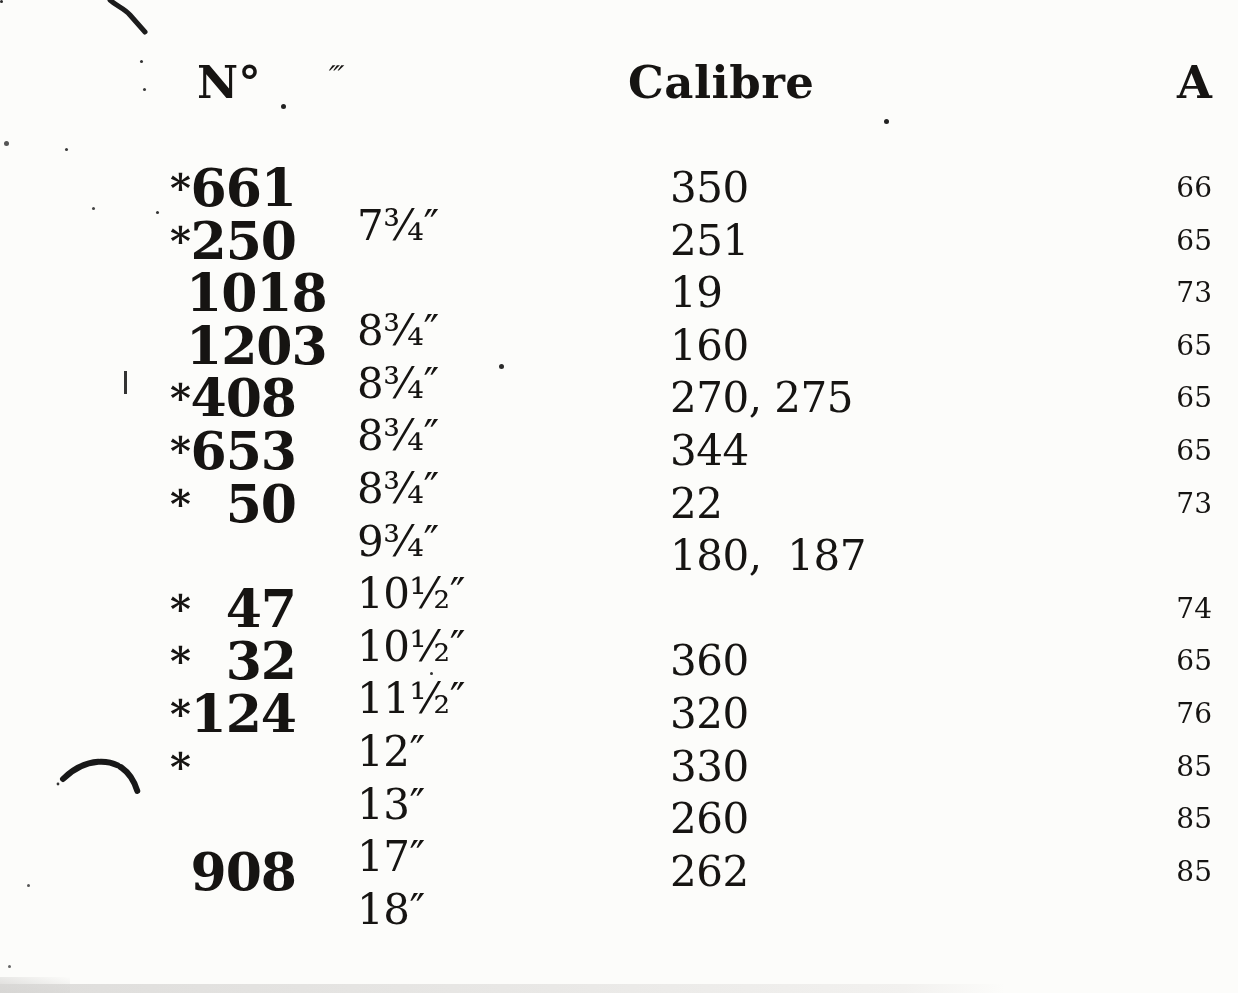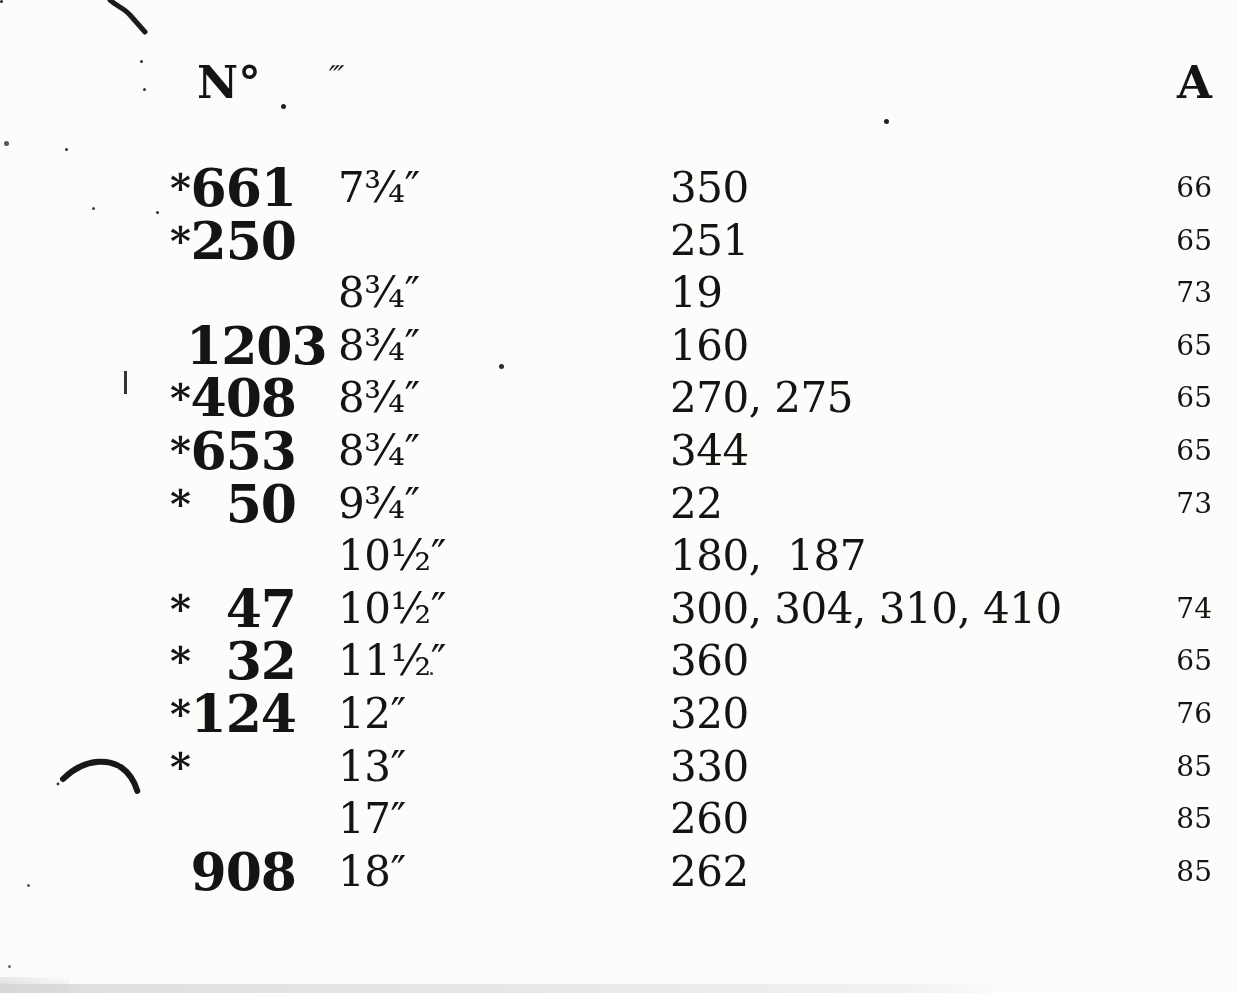--- a/index.html
+++ b/index.html
@@ -19,21 +19,21 @@
   .hdr .h-size    { left:327px;  font-size:30px; top:-6px; transform:skewX(-12deg); }
   .hdr .h-calibre { left:628px;  font-size:45px; font-weight:700; letter-spacing:0.5px; }
   .hdr .h-a       { left:1120px; width:92px; text-align:right; font-size:45px; font-weight:700; }
 
   
   .tbl { position:absolute; top:162px; left:0; width:100%; }
   .row { position:relative; height:52.6px; }
   .row span { position:absolute; line-height:52.6px; white-space:pre; }
   .c-star    { left:170px; width:34px;  font-size:40px; font-weight:700; }
   .c-no      { left:186px; width:110px; text-align:right; font-size:52px; font-weight:700; letter-spacing:-1px; }
-  .c-size    { left:338px; font-size:42px; letter-spacing:-0.5px; }
+  .c-size    { left:357px; font-size:42px; letter-spacing:-0.5px;margin-top:38px; }
   .c-calibre { left:628px; font-size:42px; letter-spacing:-0.5px;margin-left:42px; }
   .c-a       { left:1120px; width:92px; text-align:right; font-size:28px; }
 
   
   .artifact { position:absolute; }
   .speckles {
     position:absolute; top:0; left:0; width:3px; height:3px;
     background:#2a2a2a; border-radius:50%;
     box-shadow:
       65px 148px 0 0 #3a3a3a,
@@ -72,20 +72,21 @@
     <circle cx="3" cy="36" r="1.4" fill="#333"></circle>
   </svg>
   <div class="artifact tick"></div>
   <div class="speckles"></div>
   <div class="artifact scan-band"></div>
   <div class="artifact corner-shade"></div>
 
   <div class="hdr">
     <span class="h-no">N°</span>
     <span class="h-size">‴</span>
+    <span class="h-calibre">Calibre</span>
     <span class="h-a">A</span>
   </div>
 
   <div class="tbl">
     <div class="row">
       <span class="c-star">*</span>
       <span class="c-no">661</span>
       <span class="c-size">7¾″</span>
       <span class="c-calibre">350</span>
       <span class="c-a">66</span>
@@ -93,20 +94,21 @@
 
     <div class="row">
       <span class="c-star">*</span>
       <span class="c-no">250</span>
       <span class="c-calibre">251</span>
       <span class="c-a">65</span>
     </div>
 
     <div class="row">
       <span class="c-star"></span>
+      <span class="c-no">1018</span>
       <span class="c-size">8¾″</span>
       <span class="c-calibre">19</span>
       <span class="c-a">73</span>
     </div>
 
     <div class="row">
       <span class="c-star"></span>
       <span class="c-no">1203</span>
       <span class="c-size">8¾″</span>
       <span class="c-calibre">160</span>
@@ -143,21 +145,20 @@
       <span class="c-size">10½″</span>
       <span class="c-calibre">180,  187</span>
       <span class="c-a"></span>
     </div>
 
 
     <div class="row">
       <span class="c-star">*</span>
       <span class="c-no">47</span>
       <span class="c-size">10½″</span>
-      <span class="c-calibre">300, 304, 310, 410</span>
       <span class="c-a">74</span>
     </div>
 
     <div class="row">
       <span class="c-star">*</span>
       <span class="c-no">32</span>
       <span class="c-size">11½″</span>
       <span class="c-calibre">360</span>
       <span class="c-a">65</span>
     </div>

